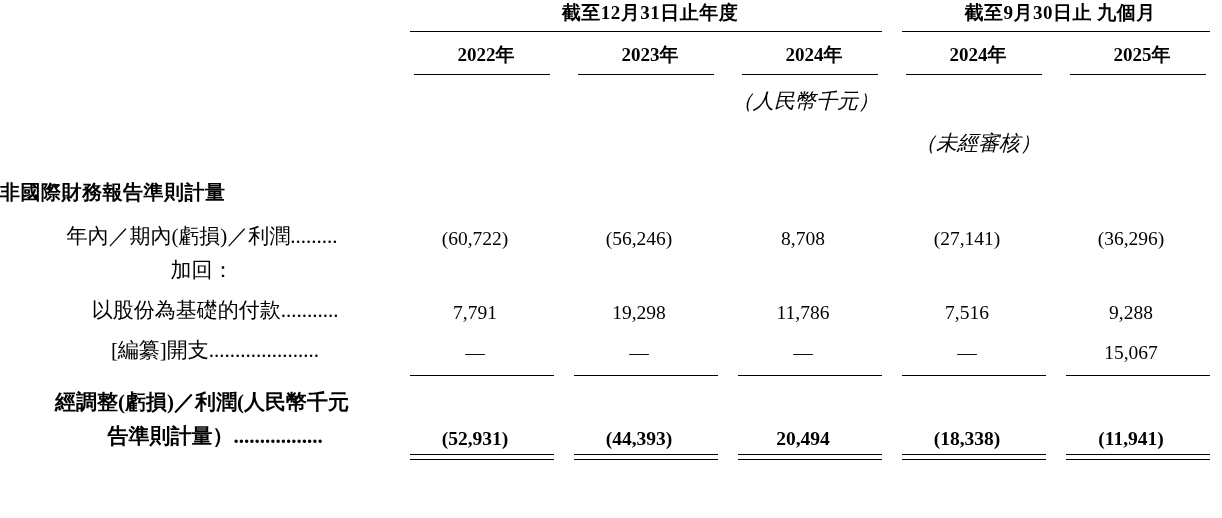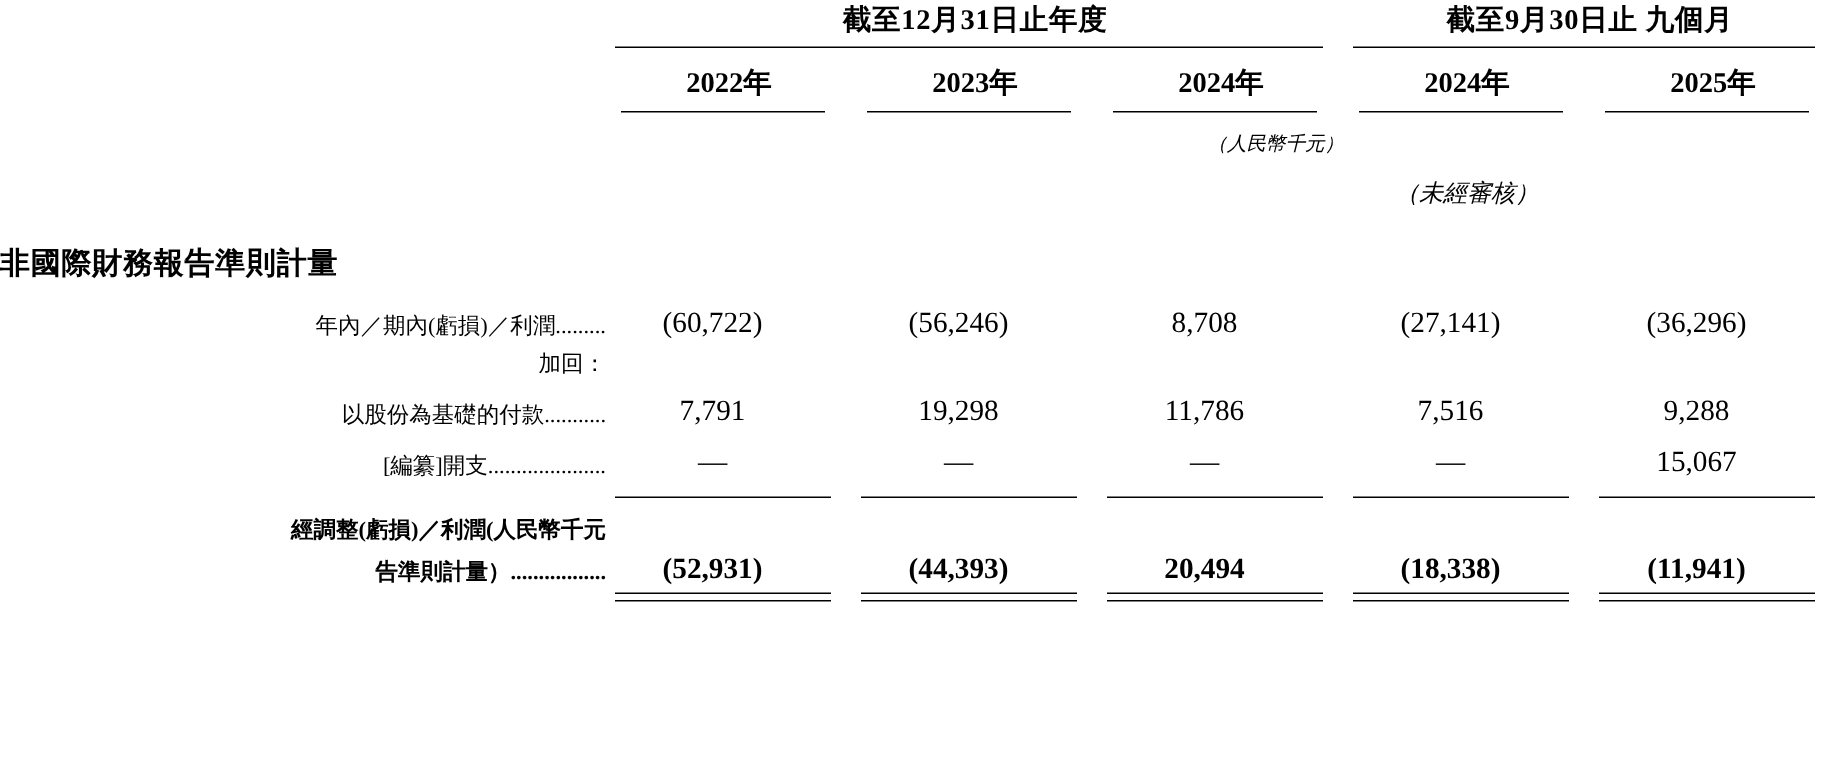--- a/index.html
+++ b/index.html
@@ -27,23 +27,23 @@
   }
   col.c-label { width: 404px; }
   col.c-num   { width: 164px; }
   .num {
     text-align: center;
     padding-right: 22px;
     white-space: nowrap;
     font-size: 19.5px;
   }
   .lbl {
-    text-align: right;
+    text-align: center;
     white-space: nowrap;
-    font-size: 15px;
+    font-size: 21px;
   }
   td, th { padding: 0; vertical-align: bottom; }
 
   
   .grouphdr {
     text-align: center;
     font-size: 19px;
     font-weight: bold;
     padding-bottom: 5px;
     letter-spacing: 0.5px;
@@ -59,29 +59,29 @@
 
   .yearhdr {
     text-align: center;
     font-size: 19px;
     font-weight: bold;
     padding: 10px 0 6px 0;
     font-family: Liberation Serif, serif;
   }
 
   .unitnote {
-    text-align: right;
+    text-align: left;
     font-style: italic;
-    font-size: 13px;
+    font-size: 21px;
     padding-top: 12px;
   }
   .unaudited {
     text-align: center;
     font-style: italic;
-    font-size: 16px;
+    font-size: 21px;
     padding-top: 14px;
   }
 
   .section-title {
     font-weight: bold;
     font-size: 20px;
     padding-top: 22px;
     padding-bottom: 4px;
     letter-spacing: 0.5px;
   }

